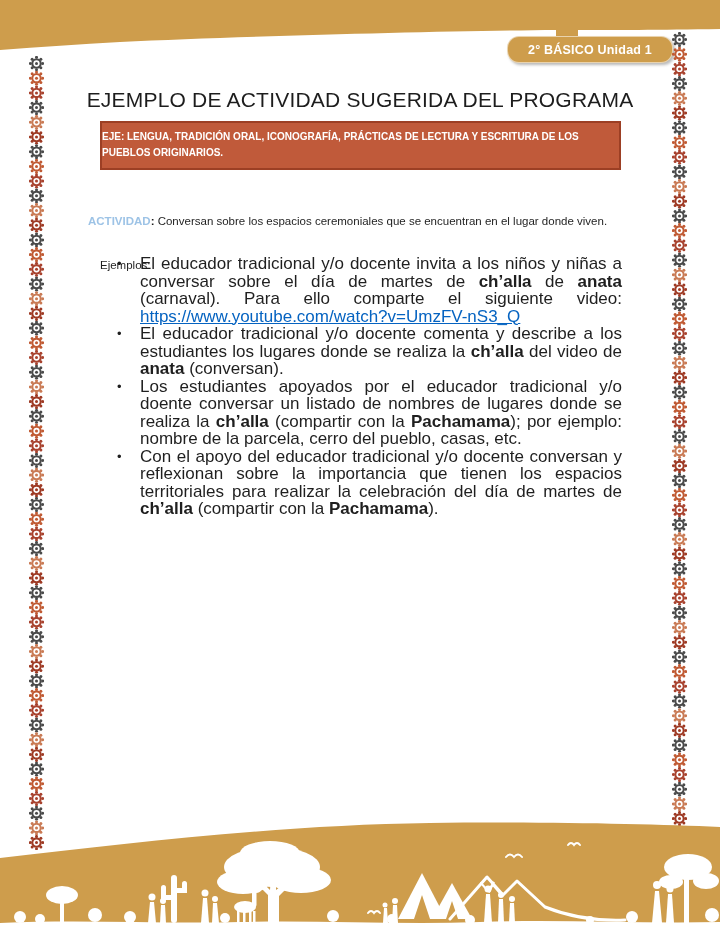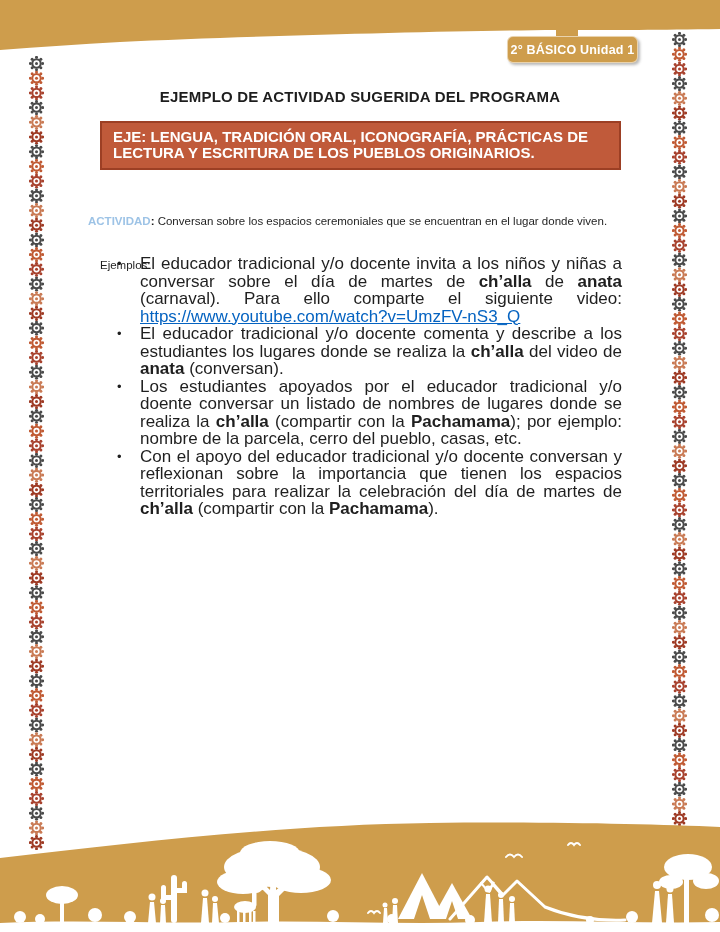--- a/index.html
+++ b/index.html
@@ -1,38 +1,38 @@
 <!DOCTYPE html>
 <html style="--gold: #ce9d4c; --banner-fill: #c05a3a; --banner-border: #9c3f24; --activity-label: #9dc3e6; --link: #0563c1;"><head>
 <meta charset="utf-8">
 <style>
   html,body{margin:0;padding:0;}
   body{width:720px;height:932px;font-family:"Liberation Sans",sans-serif;}
   .page{position:relative;width:720px;height:932px;background:#fff;overflow:hidden;}
 
   .header-svg{position:absolute;top:0;left:0;display:block;}
   .badge{
-    position:absolute;left:507px;top:36px;width:131px;height:27px;
+    position:absolute;left:507px;top:36px;width:166px;height:27px;
     box-sizing:border-box;display:flex;align-items:center;justify-content:center;
     background:var(--gold,#ce9d4c);color:#fff;font-size:12.5px;font-weight:bold;
-    border-radius:6px;border:1px solid rgba(255,255,255,.55);
+    border-radius:12px;border:1px solid rgba(255,255,255,.55);
     box-shadow:2px 2px 3px rgba(0,0,0,.28);
     letter-spacing:.2px;
   }
 
   .title{
     position:absolute;top:88px;left:0;width:720px;text-align:center;
-    font-size:15px;font-weight:bold;color:#1d1d1d;letter-spacing:.2px;
+    font-size:21px;font-weight:normal;color:#1d1d1d;letter-spacing:.2px;
   }
 
   .eje-banner{
     position:absolute;left:100px;top:121px;width:521px;box-sizing:border-box;
     background:var(--banner-fill,#c05a3a);border:2px solid var(--banner-border,#9c3f24);
-    color:#fff;font-weight:bold;font-size:15px;line-height:16px;
-    padding:6px 11px 7px 11px;
+    color:#fff;font-weight:bold;font-size:10px;line-height:16px;
+    padding:6px 11px 7px 0;
   }
 
   .activity{
     position:absolute;left:88px;top:201px;width:522px;
     font-size:11.5px;line-height:17px;color:#1f1f1f;
   }
   .activity .act-label{color:var(--activity-label,#9dc3e6);font-weight:bold;}
   .activity .act-colon{color:#1f1f1f;font-weight:bold;}
 
   .examples-heading{

